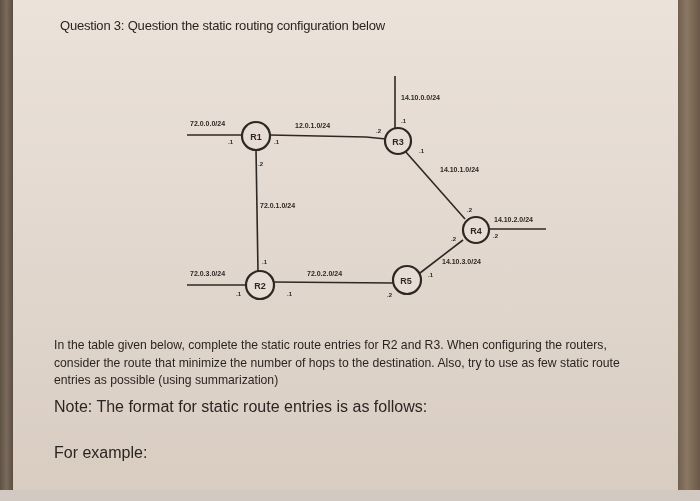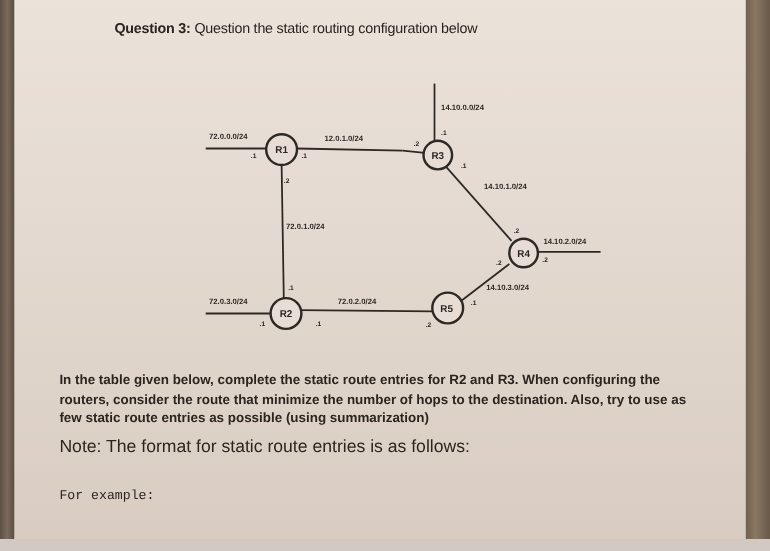--- a/index.html
+++ b/index.html
@@ -2,29 +2,29 @@
 <html><head>
   <meta charset="utf-8">
   <style>
     html, body { margin:0; padding:0; }
     body { width:700px; height:501px; position:relative; overflow:hidden; background:#6e5f52; font-family:"Liberation Sans", sans-serif; }
     .wood-left { position:absolute; left:0; top:0; width:13px; height:501px; background:linear-gradient(90deg,#5f5045,#7a6a5c 50%,#5c4d42); }
     .wood-right { position:absolute; left:678px; top:0; width:22px; height:501px; background:linear-gradient(90deg,#72604f,#8a7763 40%,#6a5949); }
     .paper { position:absolute; left:13px; top:0; width:665px; height:490px; background:linear-gradient(180deg,#ebe2da 0%,#e4dad1 40%,#d9cdc2 100%); }
     .bottom-strip { position:absolute; left:0; top:490px; width:700px; height:11px; background:#d2cac2; }
     .title { position:absolute; left:60px; top:18px; font-size:13px; color:#2a2420; letter-spacing:-0.2px; }
-    .title b { font-weight:bold;margin-left:44px; }
+    .title b { font-weight:normal; }
     svg.diagram { position:absolute; left:0; top:0; width:700px; height:501px; }
     .net { font-family:"Liberation Sans", sans-serif; font-size:7px; font-weight:bold; fill:#2e2824; }
     .ip { font-family:"Liberation Sans", sans-serif; font-size:6px; font-weight:bold; fill:#2e2824; }
     .rt { font-family:"Liberation Sans", sans-serif; font-size:9px; font-weight:bold; fill:#2e2824; }
-    .para { position:absolute; left:54px; top:337px; width:590px; font-size:12.2px; line-height:17.5px; color:#2b2521;font-weight:bold; }
+    .para { position:absolute; left:54px; top:337px; width:590px; font-size:12.2px; line-height:17.5px; color:#2b2521; }
     .note { position:absolute; left:54px; top:398px; font-size:16px; line-height:18px; color:#2b2521; }
     .note .fmt span { margin-right:8px; }
-    .example { position:absolute; left:54px; top:444px; font-size:12px; color:#2b2521;font-family:Liberation Mono, monospace; }
+    .example { position:absolute; left:54px; top:444px; font-size:16px; color:#2b2521; }
   </style>
 </head>
 <body>
 
 <div class="wood-left"></div>
 <div class="wood-right"></div>
 <div class="paper"></div>
 <div class="bottom-strip"></div>
 
 <div class="title"><b>Question 3:</b><span> Question the static routing configuration below</span></div>

